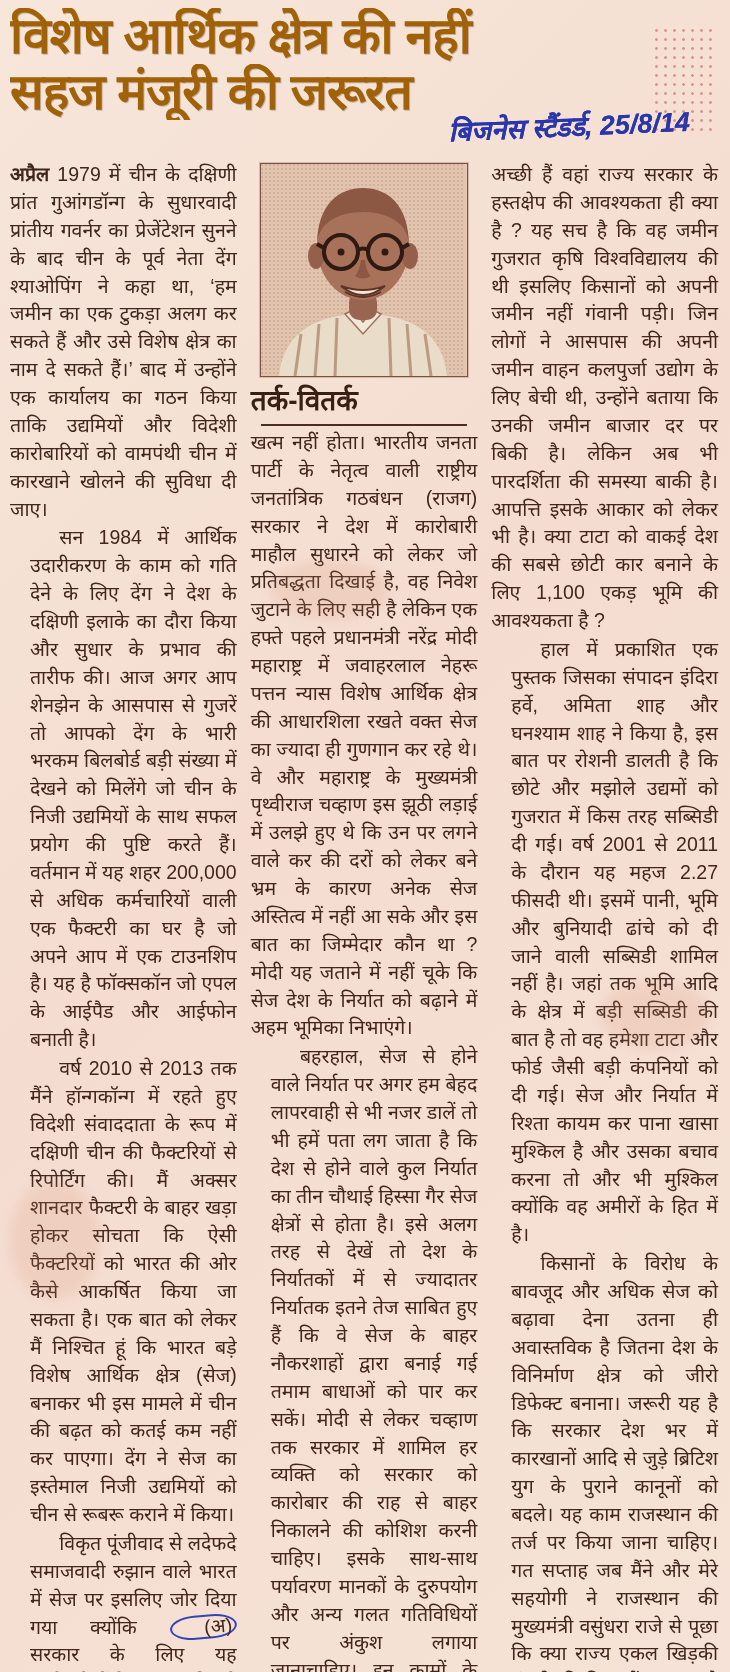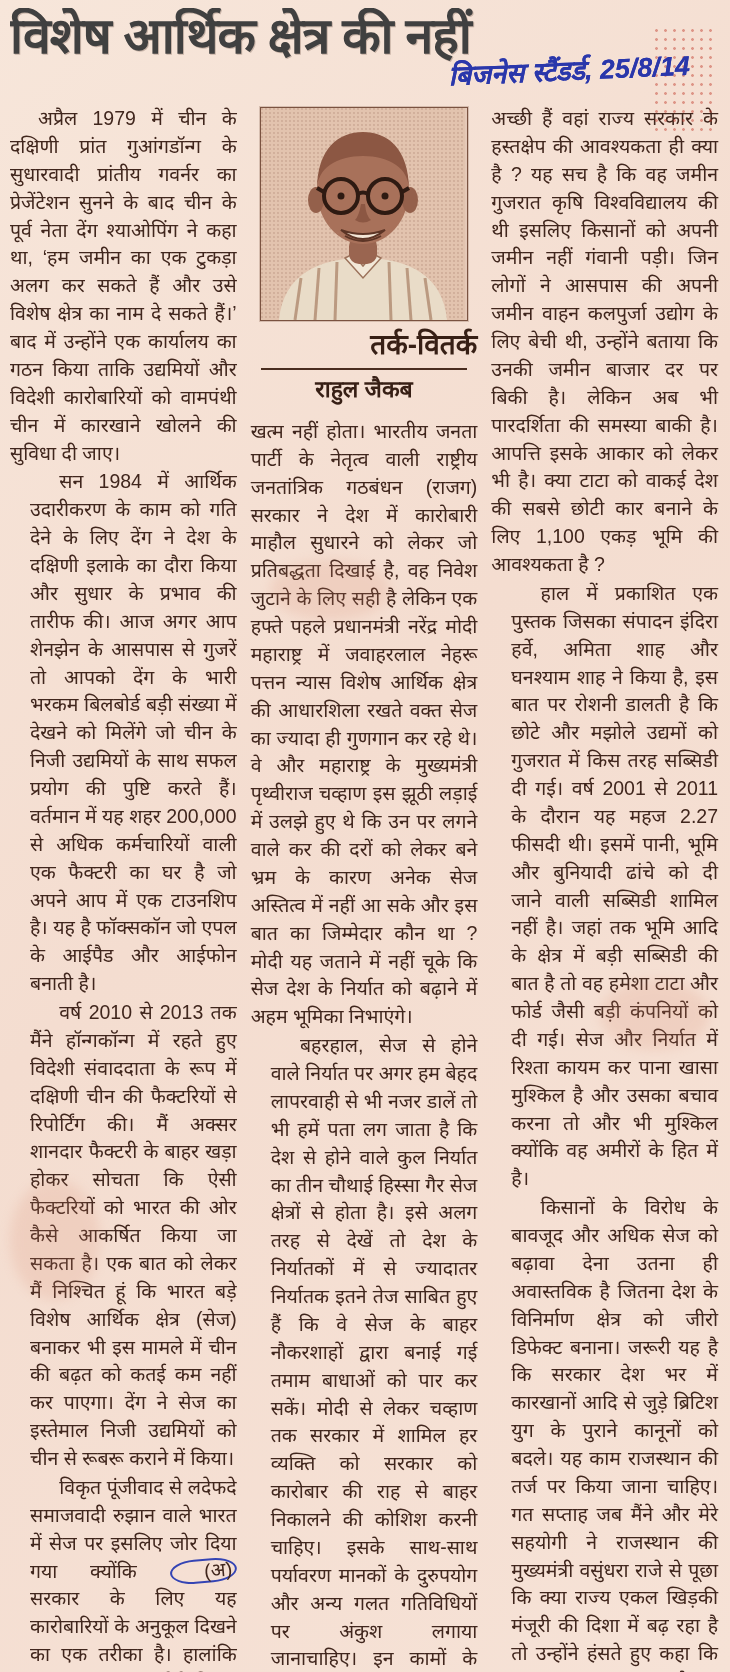--- a/index.html
+++ b/index.html
@@ -4,48 +4,48 @@
 <style>
   html,body{margin:0;padding:0;}
   body{
     width:730px;height:1672px;overflow:hidden;position:relative;
     background:linear-gradient(135deg,#f7e6da 0%,#f4ddd0 45%,#f6e2d6 100%);
     font-family:"Liberation Sans","DejaVu Sans",sans-serif;
     color:#42281f;
   }
   .sheet{position:relative;padding:8px 12px 0 10px;}
   
-  .headline{color:#404040;font-weight:800;letter-spacing:-1px;line-height:1.12;
+  .headline{color:#a16207;font-weight:800;letter-spacing:-1px;line-height:1.12;
     font-size:50px;white-space:nowrap;overflow:hidden;text-shadow:1px 1px 0 rgba(60,30,20,.25);}
   
   .annotation{
     color:#2a37ab;font-size:27px;font-weight:600;font-style:italic;
     transform:rotate(-2.5deg);text-align:right;padding-right:28px;margin-top:-4px;
     text-shadow:0 0 .4px #2a37ab;
   }
   
   .columns{display:flex;gap:14px;margin-top:8px;align-items:flex-start;}
   .col{flex:1 1 0;font-size:19.5px;line-height:1.43;text-align:justify;
     text-justify:inter-word;color:#40261d;}
   .para{margin:0 0 1px 0;}
   .colbody .para + .para{text-indent:1.5em;margin-left:20px;}
-  .bold{font-weight:normal;margin-left:28px;}
+  .bold{font-weight:bold;}
   .pen-underline{
     text-decoration-color:#3444b4;
     text-decoration-thickness:2.2px;text-underline-offset:4px;text-decoration-skip-ink:none;
   }
   .pen-circle{
     display:inline-block;border:2.2px solid #3444b4;border-radius:60%/80%;
     padding:0 3px;transform:rotate(-5deg);line-height:1.05;
   }
   
   .photo-wrap{width:206px;margin:2px auto 4px;border:1px solid #7a5240;
     box-shadow:0 0 0 1px rgba(120,80,60,.25);background:#e5c9b8;}
   .photo-wrap svg{display:block;}
-  .kicker{font-size:28px;font-weight:800;text-align:right;color:#371f15;margin:4px 0 3px;}
+  .kicker{font-size:28px;font-weight:800;text-align:left;color:#371f15;margin:4px 0 3px;}
   .rule{border:0;border-top:2px solid #4a2d20;margin:1px 10px 3px;}
   .byline{font-size:23px;font-weight:600;text-align:center;color:#371f15;margin:2px 0 12px;}
   
   .bleed{position:absolute;pointer-events:none;}
   .dots{
     width:64px;height:110px;right:14px;top:26px;opacity:.45;
     background-image:radial-gradient(#c03a2b 1.3px,transparent 1.5px);
     background-size:9px 9px;
   }
   .blot{border-radius:50%;filter:blur(6px);opacity:.18;background:#d98d72;}
@@ -57,20 +57,21 @@
 <body>
 
 <div class="sheet">
 
   <div class="bleed dots"></div>
   <div class="bleed blot blot1"></div>
   <div class="bleed blot blot2"></div>
   <div class="bleed blot blot3"></div>
 
   <div class="headline">विशेष आर्थिक क्षेत्र की नहीं</div>
+  <div class="headline">सहज मंजूरी की जरूरत</div>
 
   <div class="annotation">बिजनेस स्टैंडर्ड, 25/8/14</div>
 
   <div class="columns">
 
     <div class="col colbody">
         <p class="para"><span class="bold">अप्रैल</span><span> 1979 में चीन के दक्षिणी प्रांत गुआंगडॉन्ग के सुधारवादी प्रांतीय गवर्नर का प्रेजेंटेशन सुनने के बाद चीन के पूर्व नेता देंग श्याओपिंग ने कहा था, ‘हम जमीन का एक टुकड़ा अलग कर सकते हैं और उसे विशेष क्षेत्र का नाम दे सकते हैं।’ बाद में उन्होंने एक कार्यालय का गठन किया ताकि उद्यमियों और विदेशी कारोबारियों को वामपंथी चीन में कारखाने खोलने की सुविधा दी जाए।</span></p>
         <p class="para"><span>सन 1984 में आर्थिक उदारीकरण के काम को गति देने के लिए देंग ने देश के दक्षिणी इलाके का दौरा किया और सुधार के प्रभाव की तारीफ की। आज अगर आप शेनझेन के आसपास से गुजरें तो आपको देंग के भारी भरकम बिलबोर्ड बड़ी संख्या में देखने को मिलेंगे जो चीन के निजी उद्यमियों के साथ सफल प्रयोग की पुष्टि करते हैं। वर्तमान में यह शहर 200,000 से अधिक कर्मचारियों वाली एक फैक्टरी का घर है जो अपने आप में एक टाउनशिप है। यह है फॉक्सकॉन जो एपल के आईपैड और आईफोन बनाती है।</span></p>
         <p class="para"><span>वर्ष 2010 से 2013 तक मैंने हॉन्गकॉन्ग में रहते हुए विदेशी संवाददाता के रूप में दक्षिणी चीन की फैक्टरियों से रिपोर्टिंग की। मैं अक्सर शानदार फैक्टरी के बाहर खड़ा होकर सोचता कि ऐसी फैक्टरियों को भारत की ओर कैसे आकर्षित किया जा सकता है। एक बात को लेकर मैं निश्चित हूं कि भारत बड़े विशेष आर्थिक क्षेत्र (सेज) बनाकर भी इस मामले में चीन की बढ़त को कतई कम नहीं कर पाएगा। देंग ने सेज का इस्तेमाल निजी उद्यमियों को चीन से रूबरू कराने में किया।</span></p>
         <p class="para"><span>विकृत पूंजीवाद से लदेफदे समाजवादी रुझान वाले भारत में सेज पर इसलिए जोर दिया गया क्योंकि </span><span class="pen-circle">(अ)</span><span> सरकार के लिए यह कारोबारियों के अनुकूल दिखने का एक तरीका है। हालांकि वह यह काम एक ऐसे विचार को आधार बनाकर कर रही है जो चीन ने 35 साल पहले अपनाया था </span></p>
@@ -120,21 +121,20 @@
           <circle cx="124" cy="88" r="3.5" fill="#2e1a12"></circle>
 
           <path d="M100 96 Q98 108 94 112 Q102 117 110 112 Q105 108 104 96" fill="#8c5743"></path>
 
           <path d="M80 122 Q102 140 124 122 Q102 130 80 122 Z" fill="#f3e6d6" stroke="#5c3526" stroke-width="2"></path>
           <path d="M84 128 Q102 138 120 128" fill="none" stroke="#5c3526" stroke-width="2"></path>
         </svg>
       </div>
       <div class="kicker">तर्क-वितर्क</div>
       <hr class="rule">
-      <div class="byline">राहुल जैकब</div>
       <div class="colbody">
           <p class="para"><span>खत्म नहीं होता। भारतीय जनता पार्टी के नेतृत्व वाली राष्ट्रीय जनतांत्रिक गठबंधन (राजग) सरकार ने देश में कारोबारी माहौल सुधारने को लेकर जो प्रतिबद्धता दिखाई है, वह निवेश जुटाने के लिए सही है लेकिन एक हफ्ते पहले प्रधानमंत्री नरेंद्र मोदी महाराष्ट्र में जवाहरलाल नेहरू पत्तन न्यास विशेष आर्थिक क्षेत्र की आधारशिला रखते वक्त सेज का ज्यादा ही गुणगान कर रहे थे। वे और महाराष्ट्र के मुख्यमंत्री पृथ्वीराज चव्हाण इस झूठी लड़ाई में उलझे हुए थे कि उन पर लगने वाले कर की दरों को लेकर बने भ्रम के कारण अनेक सेज अस्तित्व में नहीं आ सके और इस बात का जिम्मेदार कौन था ? मोदी यह जताने में नहीं चूके कि सेज देश के निर्यात को बढ़ाने में अहम भूमिका निभाएंगे।</span></p>
           <p class="para"><span>बहरहाल, सेज से होने वाले निर्यात पर अगर हम बेहद लापरवाही से भी नजर डालें तो भी हमें पता लग जाता है कि </span><span class="pen-underline">देश से होने वाले कुल निर्यात का तीन चौथाई हिस्सा गैर सेज क्षेत्रों से होता है</span><span>। इसे अलग तरह से देखें तो देश के निर्यातकों में से ज्यादातर निर्यातक इतने तेज साबित हुए हैं कि वे सेज के बाहर नौकरशाहों द्वारा बनाई गई तमाम बाधाओं को पार कर सकें। मोदी से लेकर चव्हाण तक सरकार में शामिल हर व्यक्ति को </span><span class="pen-underline">सरकार को कारोबार की राह से बाहर निकालने की कोशिश करनी चाहिए</span><span>। </span><span class="pen-underline">इसके साथ-साथ पर्यावरण मानकों के दुरुपयोग और अन्य गलत गतिविधियों पर अंकुश लगाया जानाचाहिए</span><span>। इन कामों के लिए बहुत बड़े पैमाने पर काम करना होगा।</span></p>
         </div>
     </div>
 
     <div class="col colbody">
         <p class="para"><span>अच्छी हैं वहां राज्य सरकार के हस्तक्षेप की आवश्यकता ही क्या है ? यह सच है कि वह जमीन गुजरात कृषि विश्वविद्यालय की थी इसलिए किसानों को अपनी जमीन नहीं गंवानी पड़ी। जिन लोगों ने आसपास की अपनी जमीन वाहन कलपुर्जा उद्योग के लिए बेची थी, उन्होंने बताया कि उनकी जमीन बाजार दर पर बिकी है। लेकिन अब भी पारदर्शिता की समस्या बाकी है। आपत्ति इसके आकार को लेकर भी है। क्या टाटा को वाकई देश की सबसे छोटी कार बनाने के लिए 1,100 एकड़ भूमि की आवश्यकता है ?</span></p>
         <p class="para"><span>हाल में प्रकाशित एक पुस्तक जिसका संपादन इंदिरा हर्वे, अमिता शाह और घनश्याम शाह ने किया है, इस बात पर रोशनी डालती है कि छोटे और मझोले उद्यमों को गुजरात में किस तरह सब्सिडी दी गई। वर्ष 2001 से 2011 के दौरान यह महज 2.27 फीसदी थी। इसमें पानी, भूमि और बुनियादी ढांचे को दी जाने वाली सब्सिडी शामिल नहीं है। जहां तक भूमि आदि के क्षेत्र में बड़ी सब्सिडी की बात है तो वह हमेशा टाटा और फोर्ड जैसी बड़ी कंपनियों को दी गई। </span><span class="pen-underline">सेज और निर्यात में रिश्ता कायम कर पाना खासा मुश्किल है और उसका बचाव करना तो और भी मुश्किल क्योंकि वह अमीरों के हित में है</span><span>।</span></p>
         <p class="para"><span>किसानों के विरोध के बावजूद और अधिक सेज को बढ़ावा देना उतना ही अवास्तविक है जितना देश के विनिर्माण क्षेत्र को जीरो डिफेक्ट बनाना। जरूरी यह है कि </span><span class="pen-underline">सरकार देश भर में कारखानों आदि से जुड़े ब्रिटिश युग के पुराने कानूनों को बदले</span><span>। </span><span class="pen-underline">यह काम राजस्थान की तर्ज पर किया जाना चाहिए</span><span>। गत सप्ताह जब मैंने और मेरे सहयोगी ने राजस्थान की मुख्यमंत्री वसुंधरा राजे से पूछा कि क्या राज्य एकल खिड़की मंजूरी की दिशा में बढ़ रहा है तो उन्होंने हंसते हुए कहा कि वह उस शब्द का इस्तेमाल नहीं करना चाहती हैं क्योंकि यह बहुत बदनाम लफ्ज है (शायद एक दिन सेज के साथ भी ऐसा हो)। राजस्थान मंजूरियों की संख्या कम करने के अधिक व्यावहारिक तरीके अपनाने की दिशा में आगे बढ़ रहा है। सेज को लेकर उत्साहित होने के बजाय देश भर में यही किया जाना चाहिए।</span></p>

